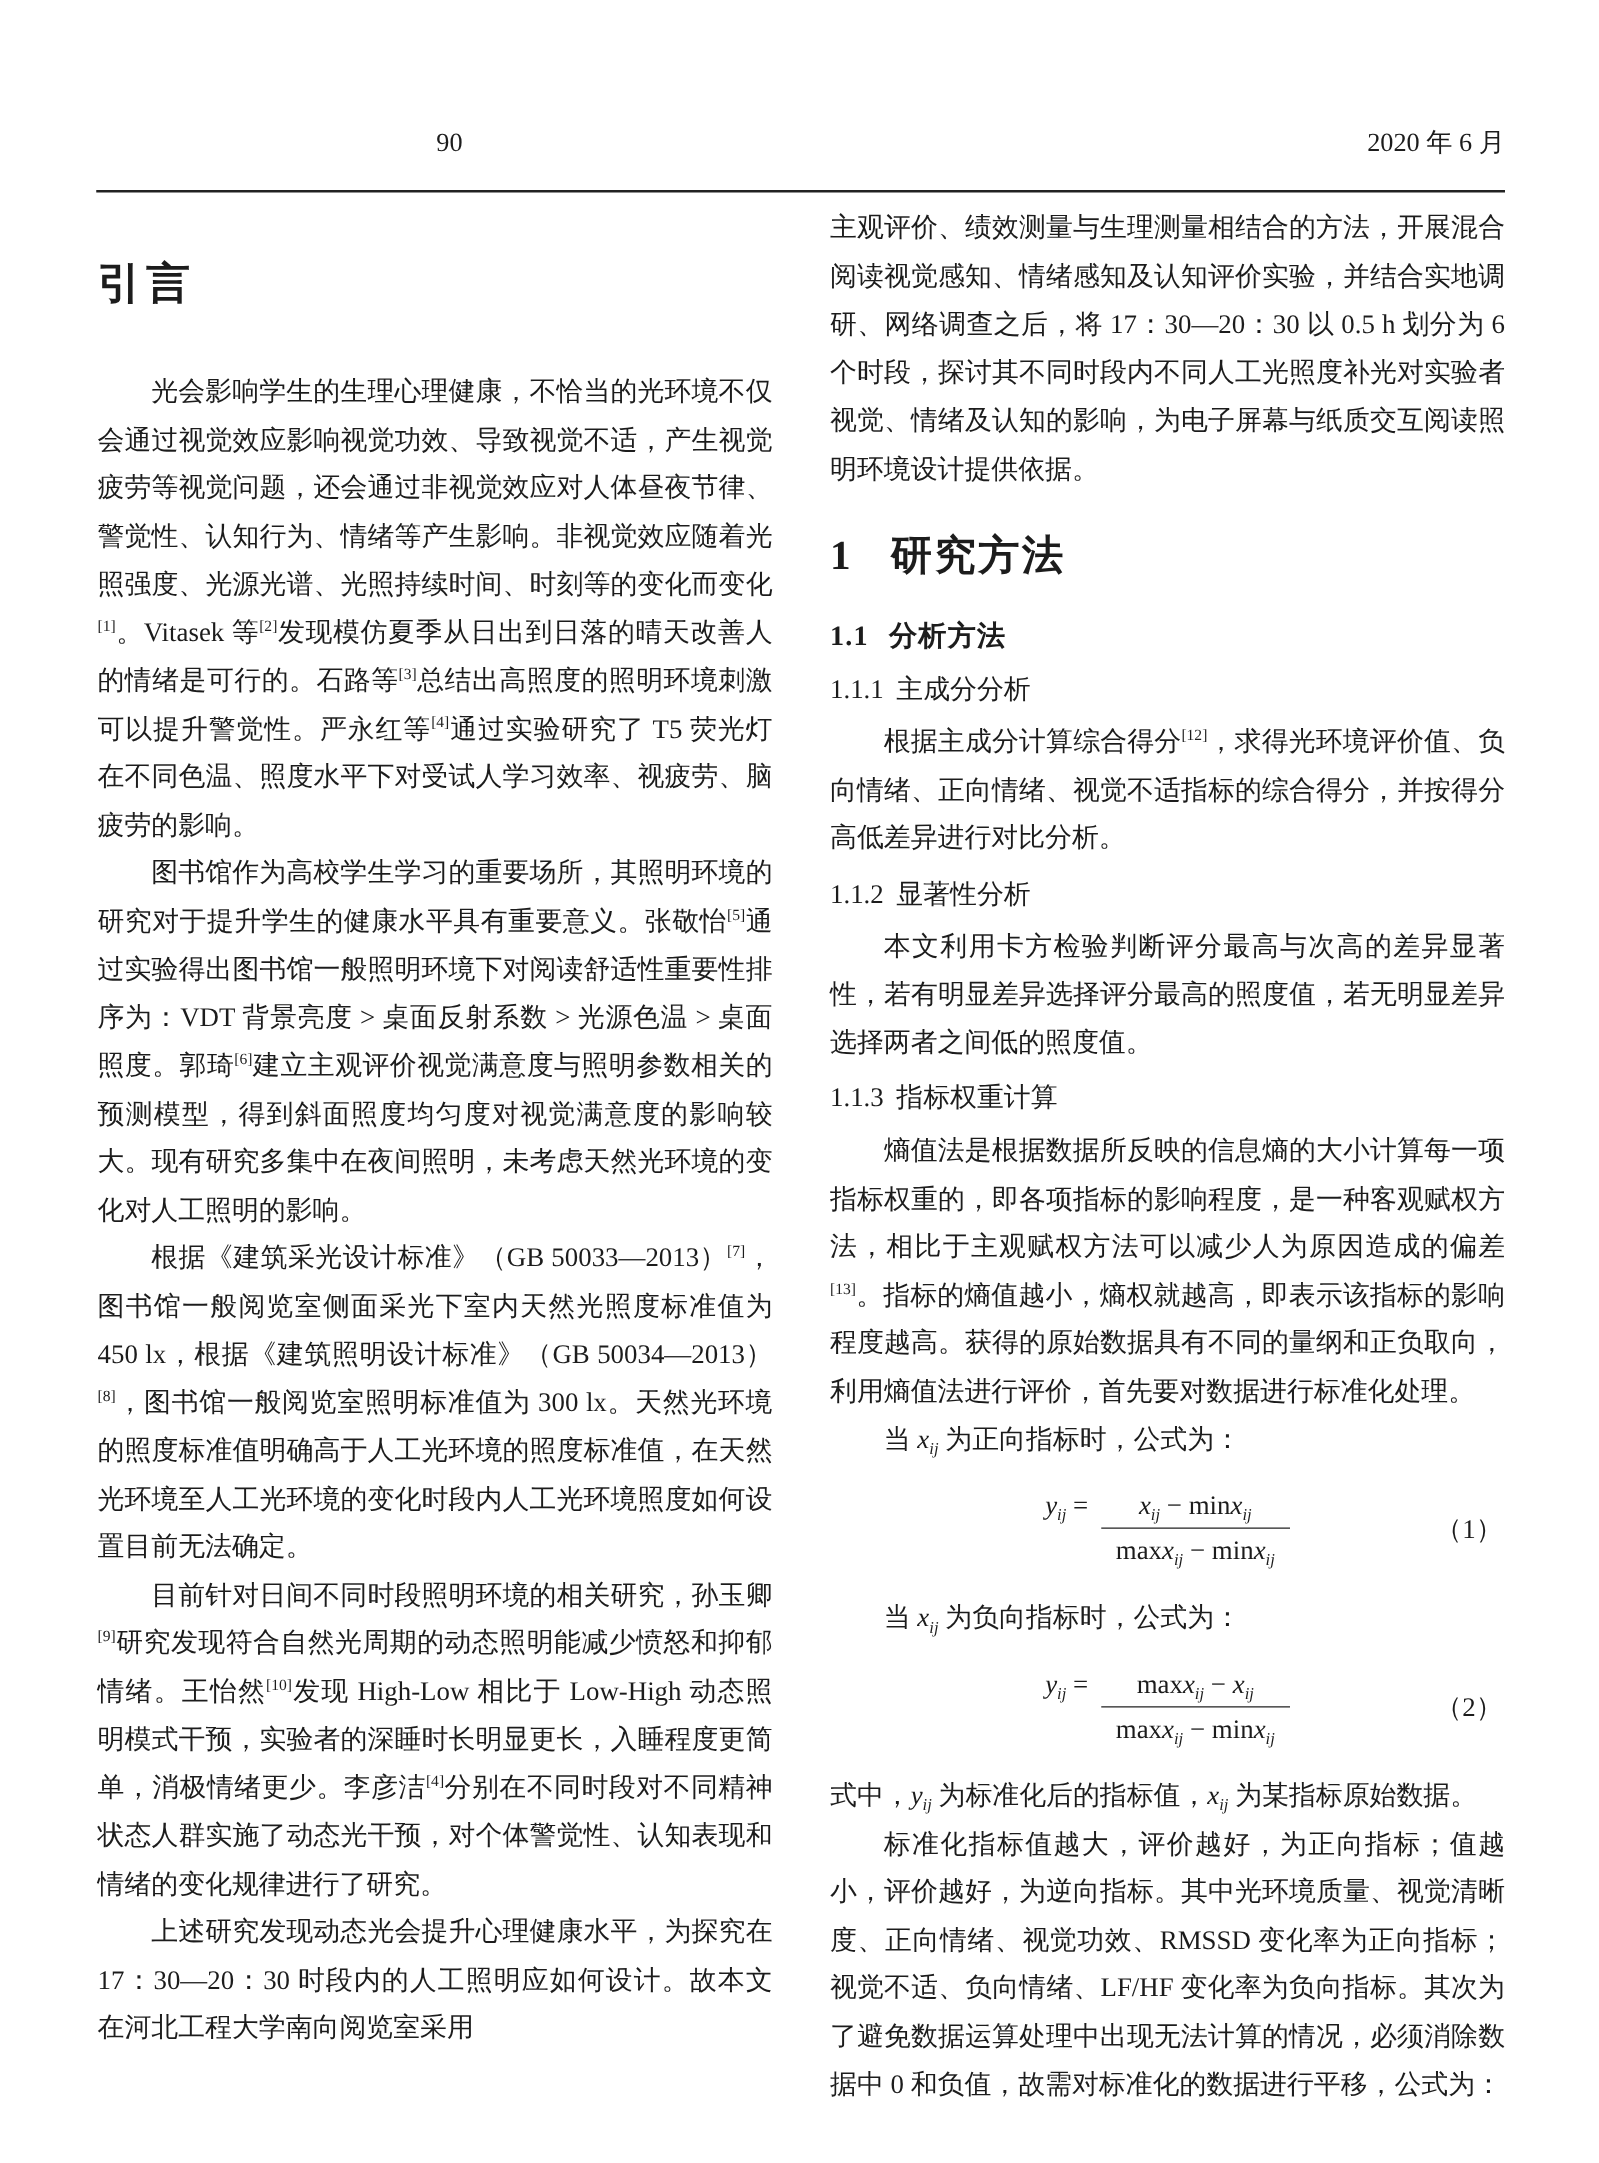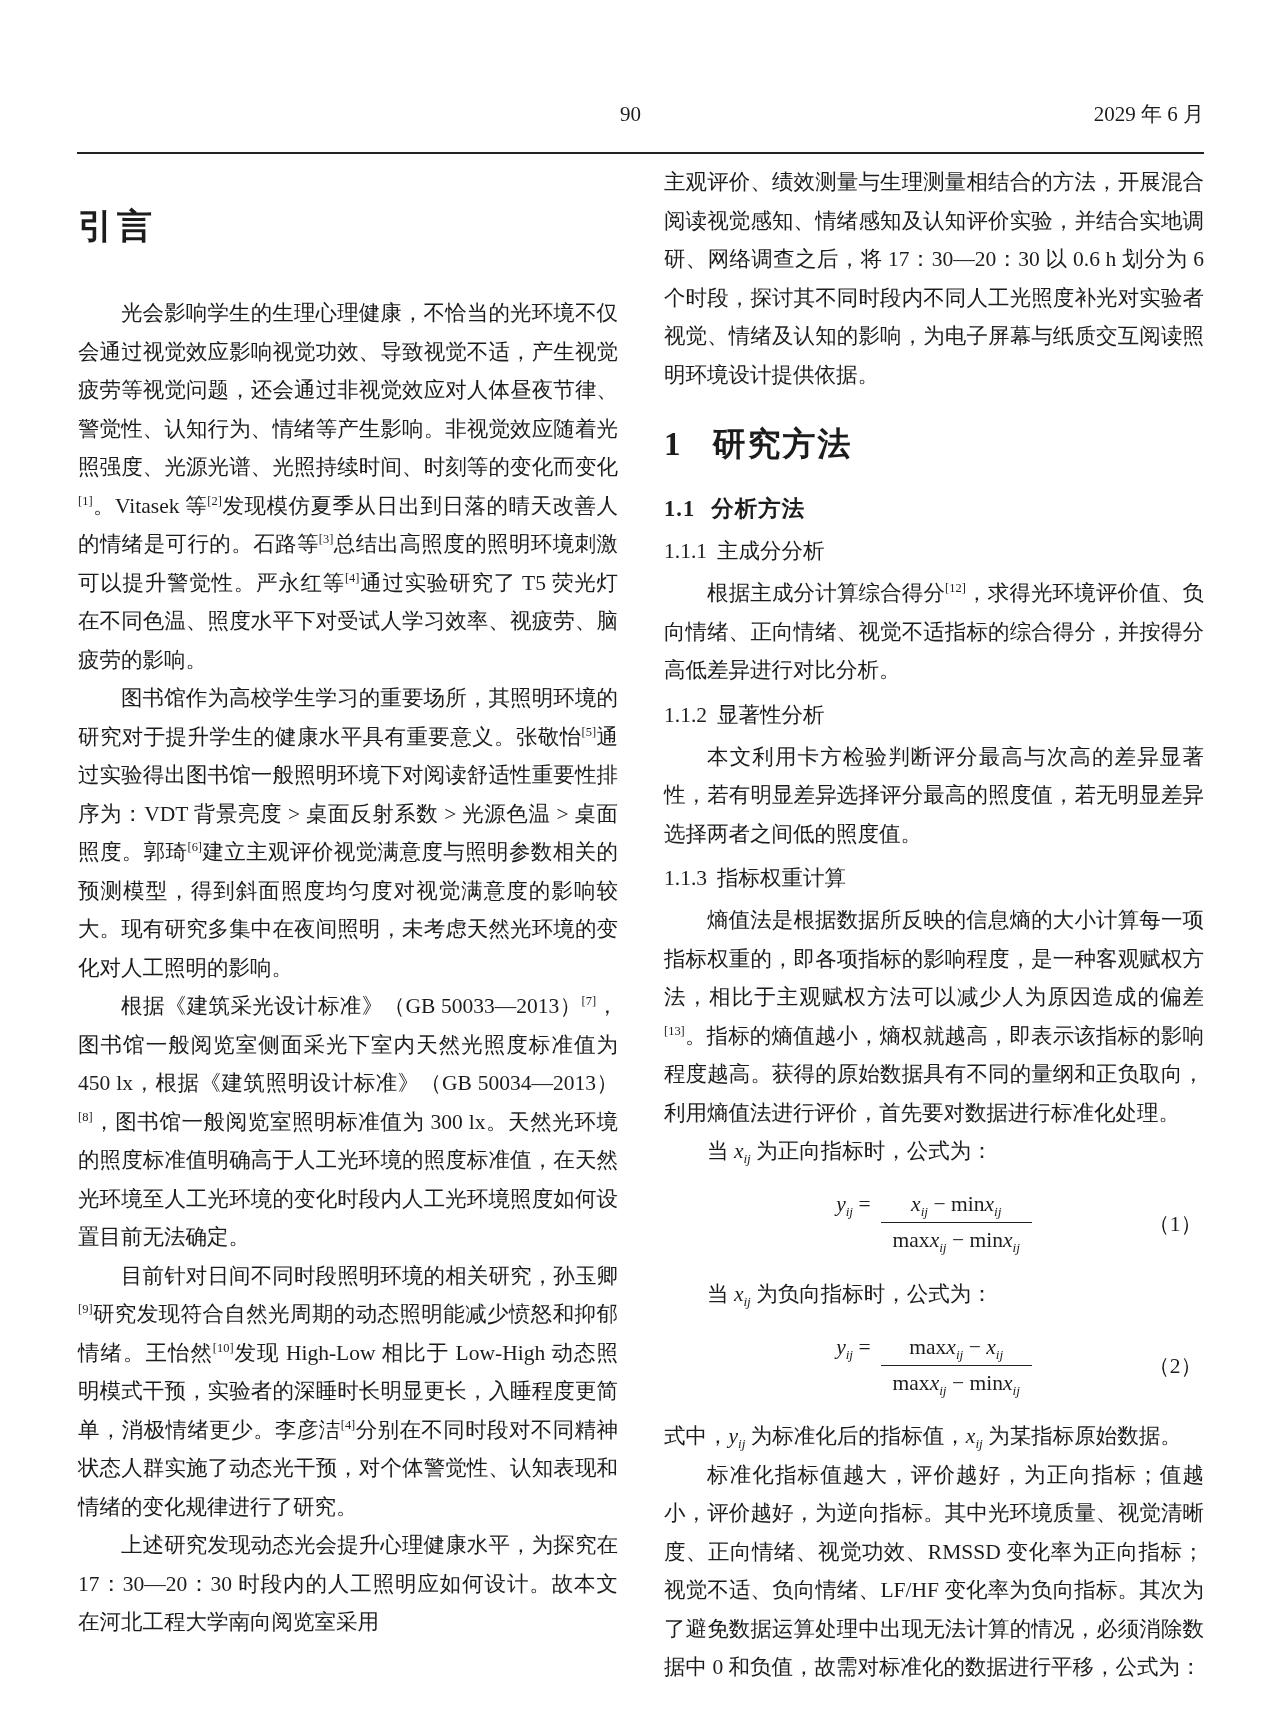--- a/index.html
+++ b/index.html
@@ -6,21 +6,21 @@
   body{
     width:1279px;height:1730px;background:#ffffff;color:#1c1c1c;
     font-family:"Liberation Serif","DejaVu Serif",serif;
     position:relative;overflow:hidden;
   }
   
   .page-header{
     position:absolute;top:100px;left:78px;width:1126px;
     display:flex;align-items:baseline;font-size:21px;
   }
-  .page-header .pnum{flex:1;text-align:right;}
+  .page-header .pnum{flex:1;text-align:center;}
   .page-header .jtitle{flex:1;text-align:center;letter-spacing:2px;}
   .page-header .jdate{flex:1;text-align:right;}
   .header-rule{
     position:absolute;top:152px;left:77px;width:1127px;height:0;
     border-top:2px solid #222;
   }
   
   .columns{
     position:absolute;top:163px;left:78px;width:1126px;
     display:flex;gap:46px;
@@ -62,37 +62,37 @@
   .frac{display:inline-flex;flex-direction:column;text-align:center;margin-left:10px;}
   .frac .num{padding:0 12px 5px 12px;border-bottom:1.7px solid #222;}
   .frac .den{padding:5px 12px 0 12px;}
   .eq-number{position:absolute;right:2px;top:50%;transform:translateY(-50%);}
 </style>
 </head>
 <body>
 
 <header class="page-header">
   <span class="pnum">90</span>
-  <span class="jdate">2029 年 6 月</span>
+  <span class="jdate">2020 年 6 月</span>
 </header>
 <div class="header-rule"></div>
 
 <div class="columns">
 
   <div class="col">
     <h1 class="intro-heading">引言</h1>
     <p class="body">光会影响学生的生理心理健康，不恰当的光环境不仅会通过视觉效应影响视觉功效、导致视觉不适，产生视觉疲劳等视觉问题，还会通过非视觉效应对人体昼夜节律、警觉性、认知行为、情绪等产生影响。非视觉效应随着光照强度、光源光谱、光照持续时间、时刻等的变化而变化<sup>[1]</sup>。Vitasek 等<sup>[2]</sup>发现模仿夏季从日出到日落的晴天改善人的情绪是可行的。石路等<sup>[3]</sup>总结出高照度的照明环境刺激可以提升警觉性。严永红等<sup>[4]</sup>通过实验研究了 T5 荧光灯在不同色温、照度水平下对受试人学习效率、视疲劳、脑疲劳的影响。</p>
     <p class="body">图书馆作为高校学生学习的重要场所，其照明环境的研究对于提升学生的健康水平具有重要意义。张敬怡<sup>[5]</sup>通过实验得出图书馆一般照明环境下对阅读舒适性重要性排序为：VDT 背景亮度 &gt; 桌面反射系数 &gt; 光源色温 &gt; 桌面照度。郭琦<sup>[6]</sup>建立主观评价视觉满意度与照明参数相关的预测模型，得到斜面照度均匀度对视觉满意度的影响较大。现有研究多集中在夜间照明，未考虑天然光环境的变化对人工照明的影响。</p>
     <p class="body">根据《建筑采光设计标准》（GB 50033—2013）<sup>[7]</sup>，图书馆一般阅览室侧面采光下室内天然光照度标准值为 450 lx，根据《建筑照明设计标准》（GB 50034—2013）<sup>[8]</sup>，图书馆一般阅览室照明标准值为 300 lx。天然光环境的照度标准值明确高于人工光环境的照度标准值，在天然光环境至人工光环境的变化时段内人工光环境照度如何设置目前无法确定。</p>
     <p class="body">目前针对日间不同时段照明环境的相关研究，孙玉卿<sup>[9]</sup>研究发现符合自然光周期的动态照明能减少愤怒和抑郁情绪。王怡然<sup>[10]</sup>发现 High-Low 相比于 Low-High 动态照明模式干预，实验者的深睡时长明显更长，入睡程度更简单，消极情绪更少。李彦洁<sup>[4]</sup>分别在不同时段对不同精神状态人群实施了动态光干预，对个体警觉性、认知表现和情绪的变化规律进行了研究。</p>
     <p class="body">上述研究发现动态光会提升心理健康水平，为探究在 17：30—20：30 时段内的人工照明应如何设计。故本文在河北工程大学南向阅览室采用</p>
   </div>
 
   <div class="col">
-    <p class="body noindent">主观评价、绩效测量与生理测量相结合的方法，开展混合阅读视觉感知、情绪感知及认知评价实验，并结合实地调研、网络调查之后，将 17：30—20：30 以 0.6 h 划分为 6 个时段，探讨其不同时段内不同人工光照度补光对实验者视觉、情绪及认知的影响，为电子屏幕与纸质交互阅读照明环境设计提供依据。</p>
+    <p class="body noindent">主观评价、绩效测量与生理测量相结合的方法，开展混合阅读视觉感知、情绪感知及认知评价实验，并结合实地调研、网络调查之后，将 17：30—20：30 以 0.5 h 划分为 6 个时段，探讨其不同时段内不同人工光照度补光对实验者视觉、情绪及认知的影响，为电子屏幕与纸质交互阅读照明环境设计提供依据。</p>
 
     <h2 class="sec1">
       <span class="sec-num">1</span><span>研究方法</span>
     </h2>
 
     <h3 class="sec2">
       <span class="sec-num">1.1</span><span>分析方法</span>
     </h3>
 
     <h4 class="sec3">

